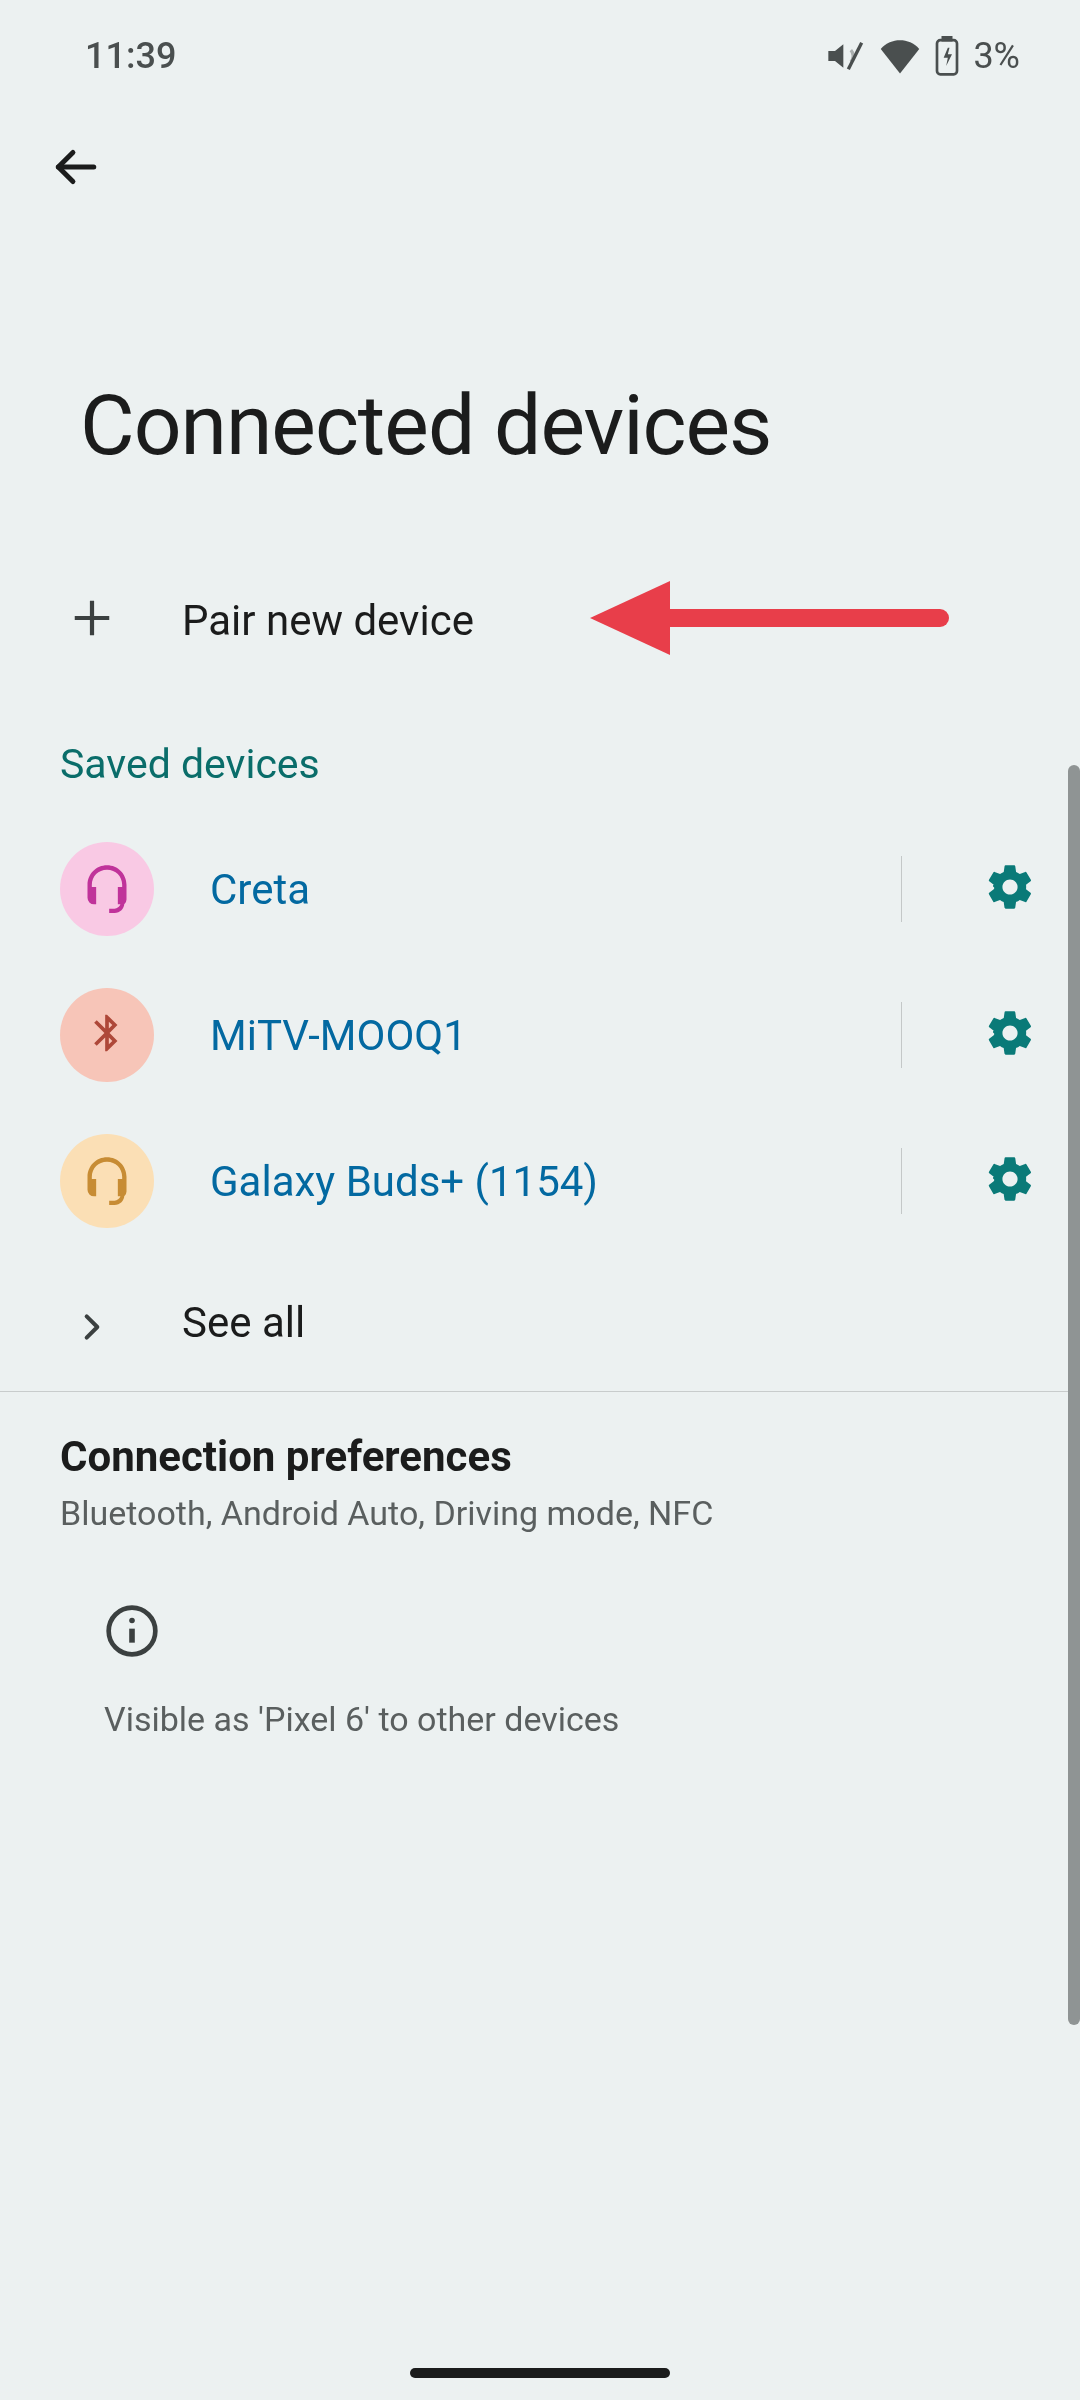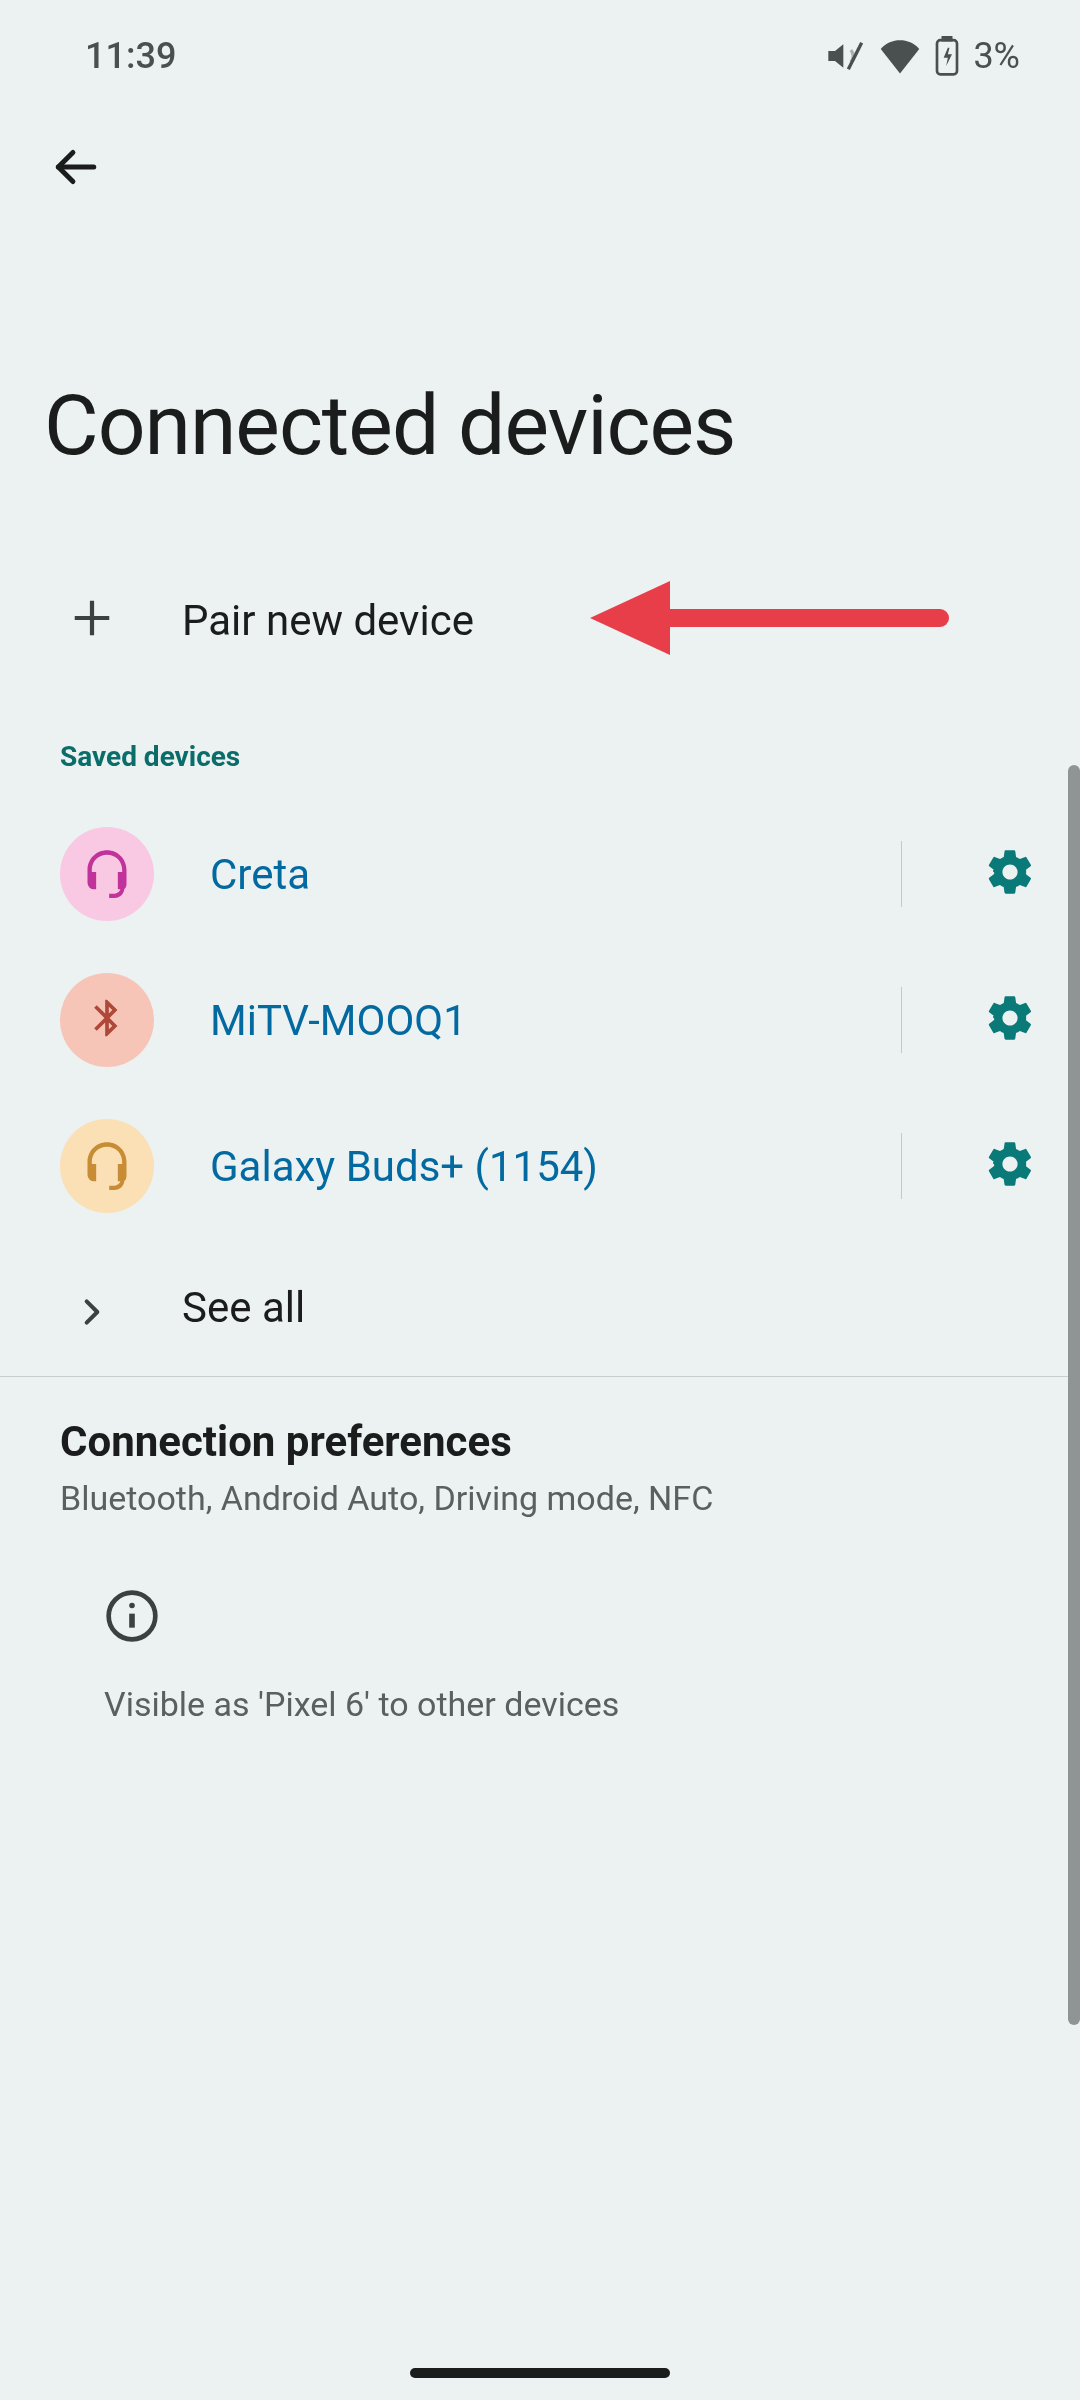--- a/index.html
+++ b/index.html
@@ -38,21 +38,21 @@
     font-size: 36px;
     font-weight: 400;
     color: #4a4f4f;
   }
   .back-button {
     padding: 42px 50px 20px 50px;
   }
   .page-title {
     font-size: 84px;
     font-weight: 400;
-    padding: 160px 60px 80px 44px;
+    padding: 160px 60px 80px 80px;
     letter-spacing: -1px;
     color: #1b1c1c;
   }
   .pair-row {
     display: flex;
     align-items: center;
     padding: 40px 60px 40px 62px;
     gap: 60px;
     position: relative;
     text-align: right;
@@ -66,23 +66,23 @@
     font-size: 42px;
     color: #1b1c1c;
   }
   .arrow-annotation {
     position: absolute;
     left: 590px;
     top: 50%;
     transform: translateY(-50%);
   }
   .section-header {
-    font-size: 28px;
+    font-size: 41px;
     color: #0a6d6a;
-    font-weight: 700;
+    font-weight: 400;
     padding: 55px 60px 28px 60px;
   }
   .device-row {
     display: flex;
     align-items: center;
     padding: 26px 40px 26px 60px;
     gap: 56px;
   }
   .device-icon-circle {
     width: 94px;

